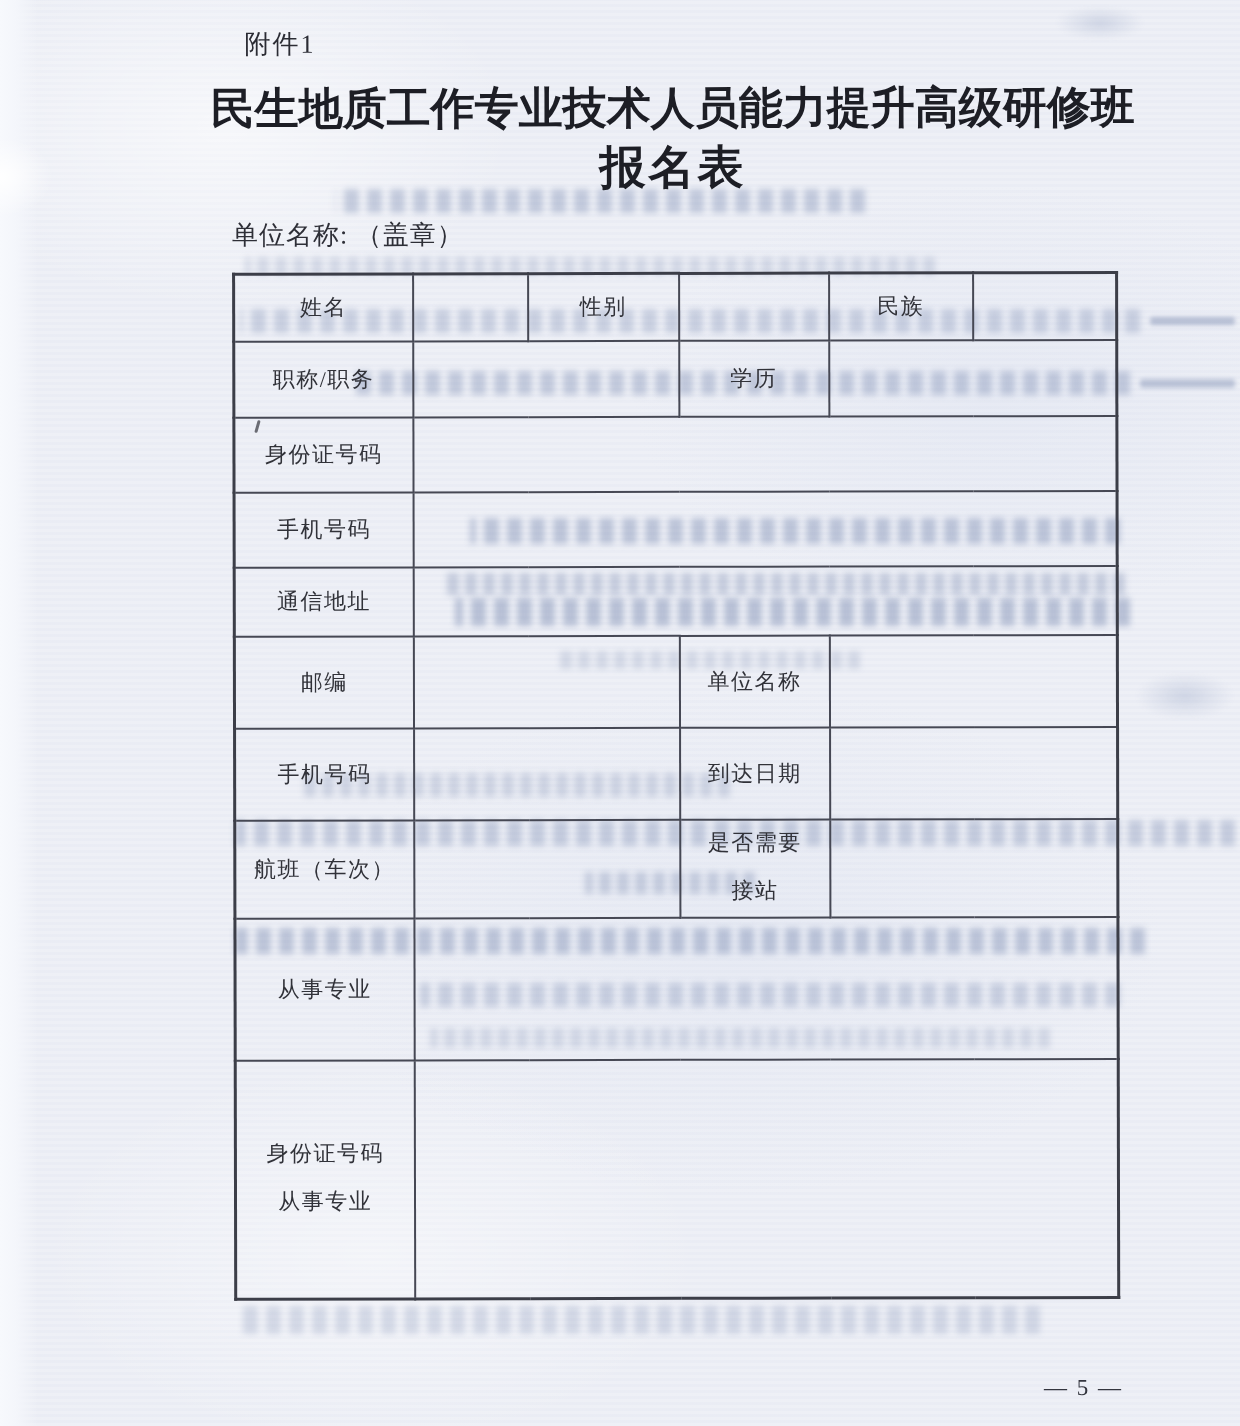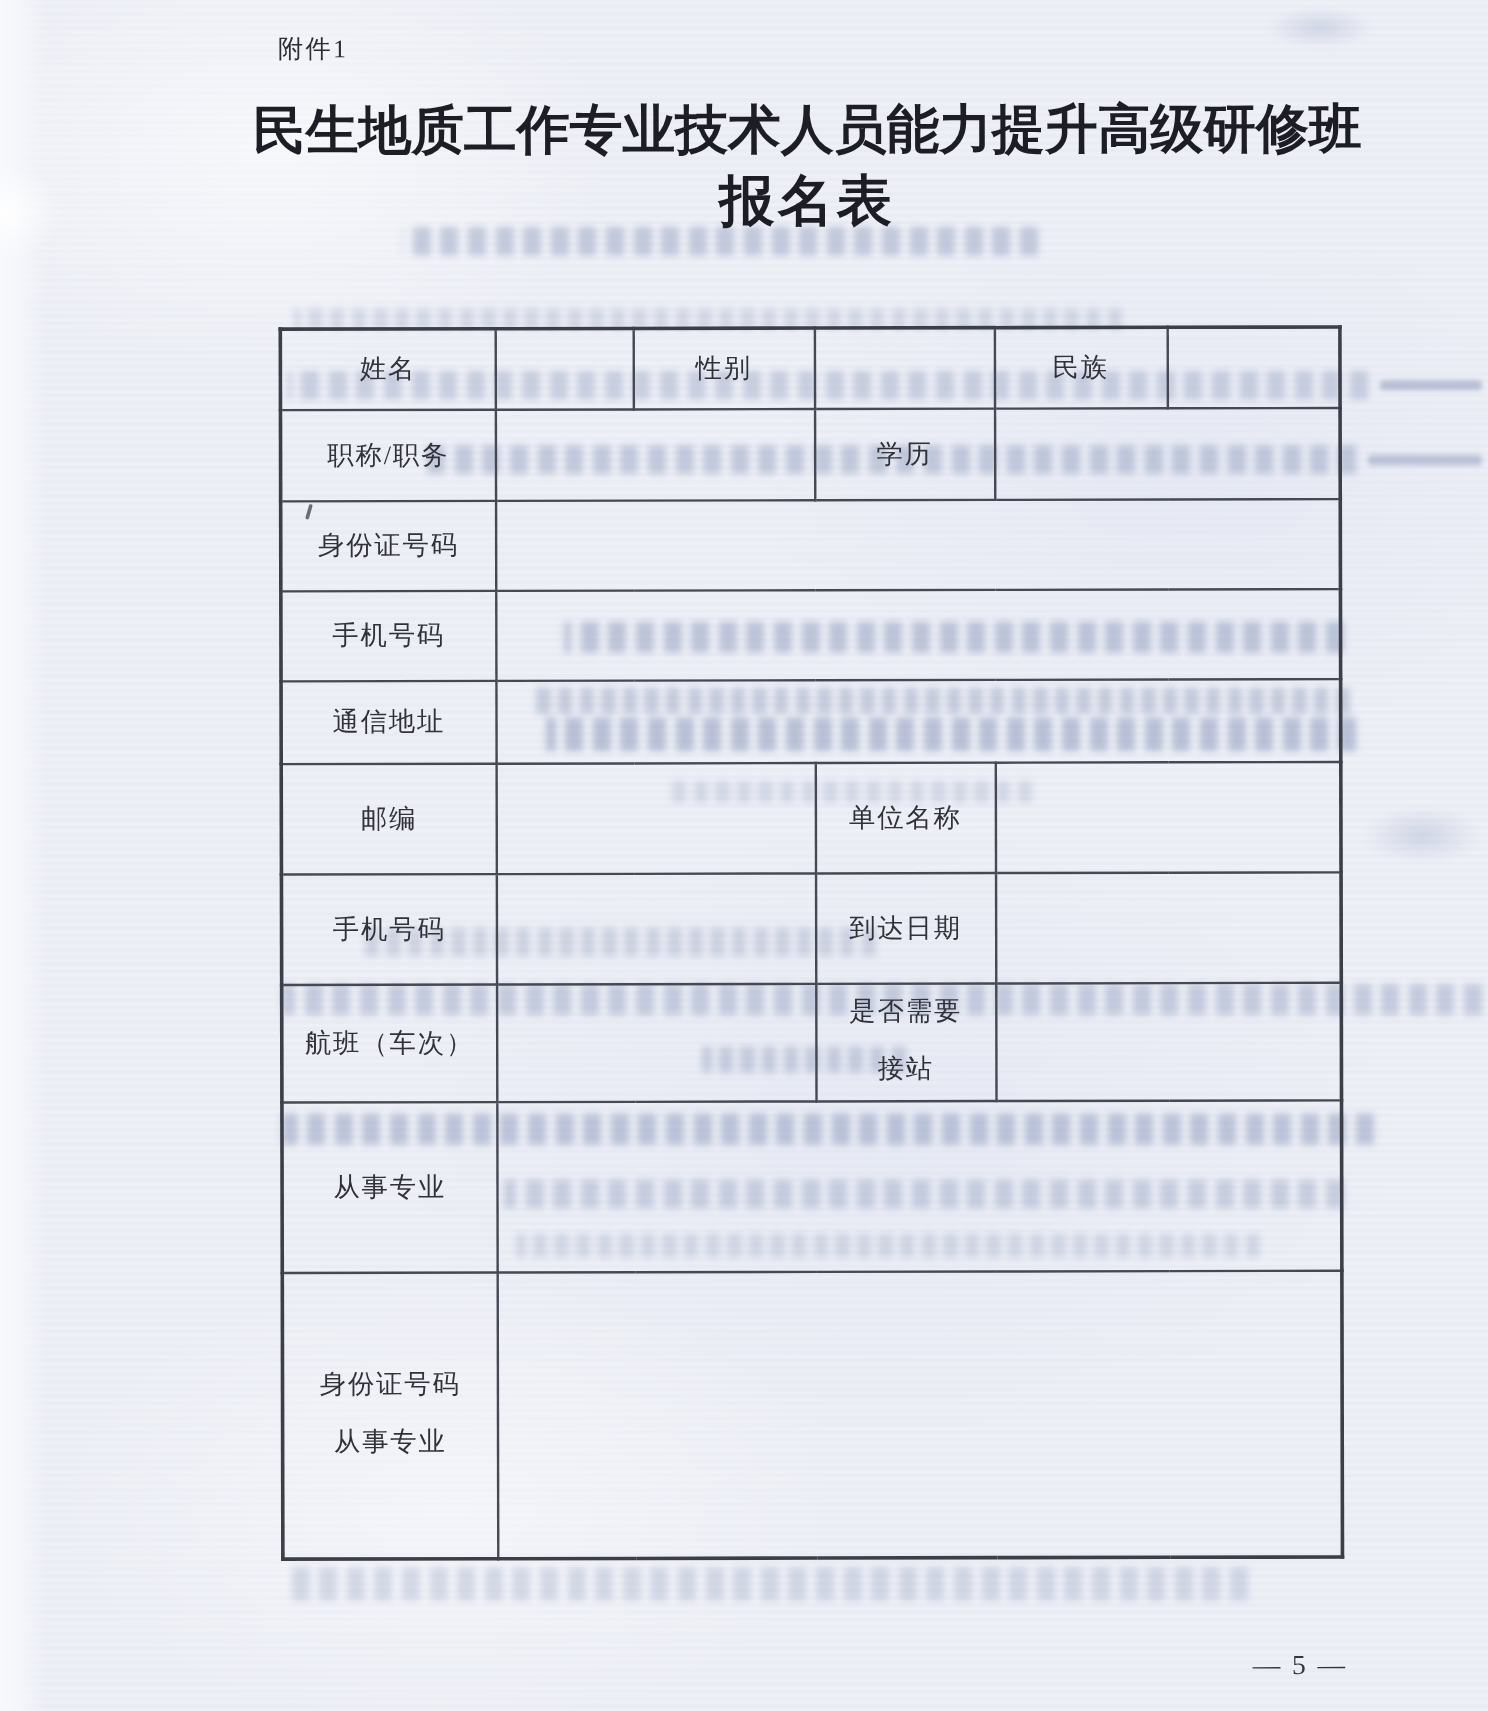--- a/index.html
+++ b/index.html
@@ -43,22 +43,22 @@
     filter: blur(2px);
     border-radius: 3px;
   }
   .ghost-blob {
     position: absolute; z-index: 1;
     background: radial-gradient(ellipse at 50% 50%, rgba(130,146,184,0.55), rgba(130,146,184,0) 70%);
     filter: blur(2px);
   }
   .content { position: absolute; left: 0; top: 0; width: 1240px; height: 1426px; z-index: 2; transform: rotate(-0.12deg); }
   .attachment {
-    position: absolute; left: 233px; top: 26px;
-    font-size: 21px; color: #2b2c34; letter-spacing: 2px;
+    position: absolute; left: 246px; top: 26px;
+    font-size: 26px; color: #2b2c34; letter-spacing: 2px;
   }
   .title-line1 {
     position: absolute; left: 168px; top: 79px; width: 1012px;
     text-align: center; font-size: 44px; font-weight: 900;
     color: #1d1e25; letter-spacing: 0px; white-space: nowrap;
   }
   .title-line2 {
     position: absolute; left: 168px; top: 137px; width: 1012px;
     text-align: center; font-size: 46px; font-weight: 900;
     color: #1d1e25; letter-spacing: 3px;
@@ -119,20 +119,21 @@
 
 <div class="tick"></div>
 
 <div class="content">
 
   <div class="attachment">附件1</div>
 
   <div class="title-line1">民生地质工作专业技术人员能力提升高级研修班</div>
   <div class="title-line2">报名表</div>
 
+  <div class="unit-name">单位名称: （盖章）</div>
 
   <table class="form">
     <colgroup>
       <col style="width:179px">
         <col style="width:115px">
         <col style="width:151px">
       <col style="width:150px">
         <col style="width:144px">
         <col style="width:144px">
     </colgroup>

